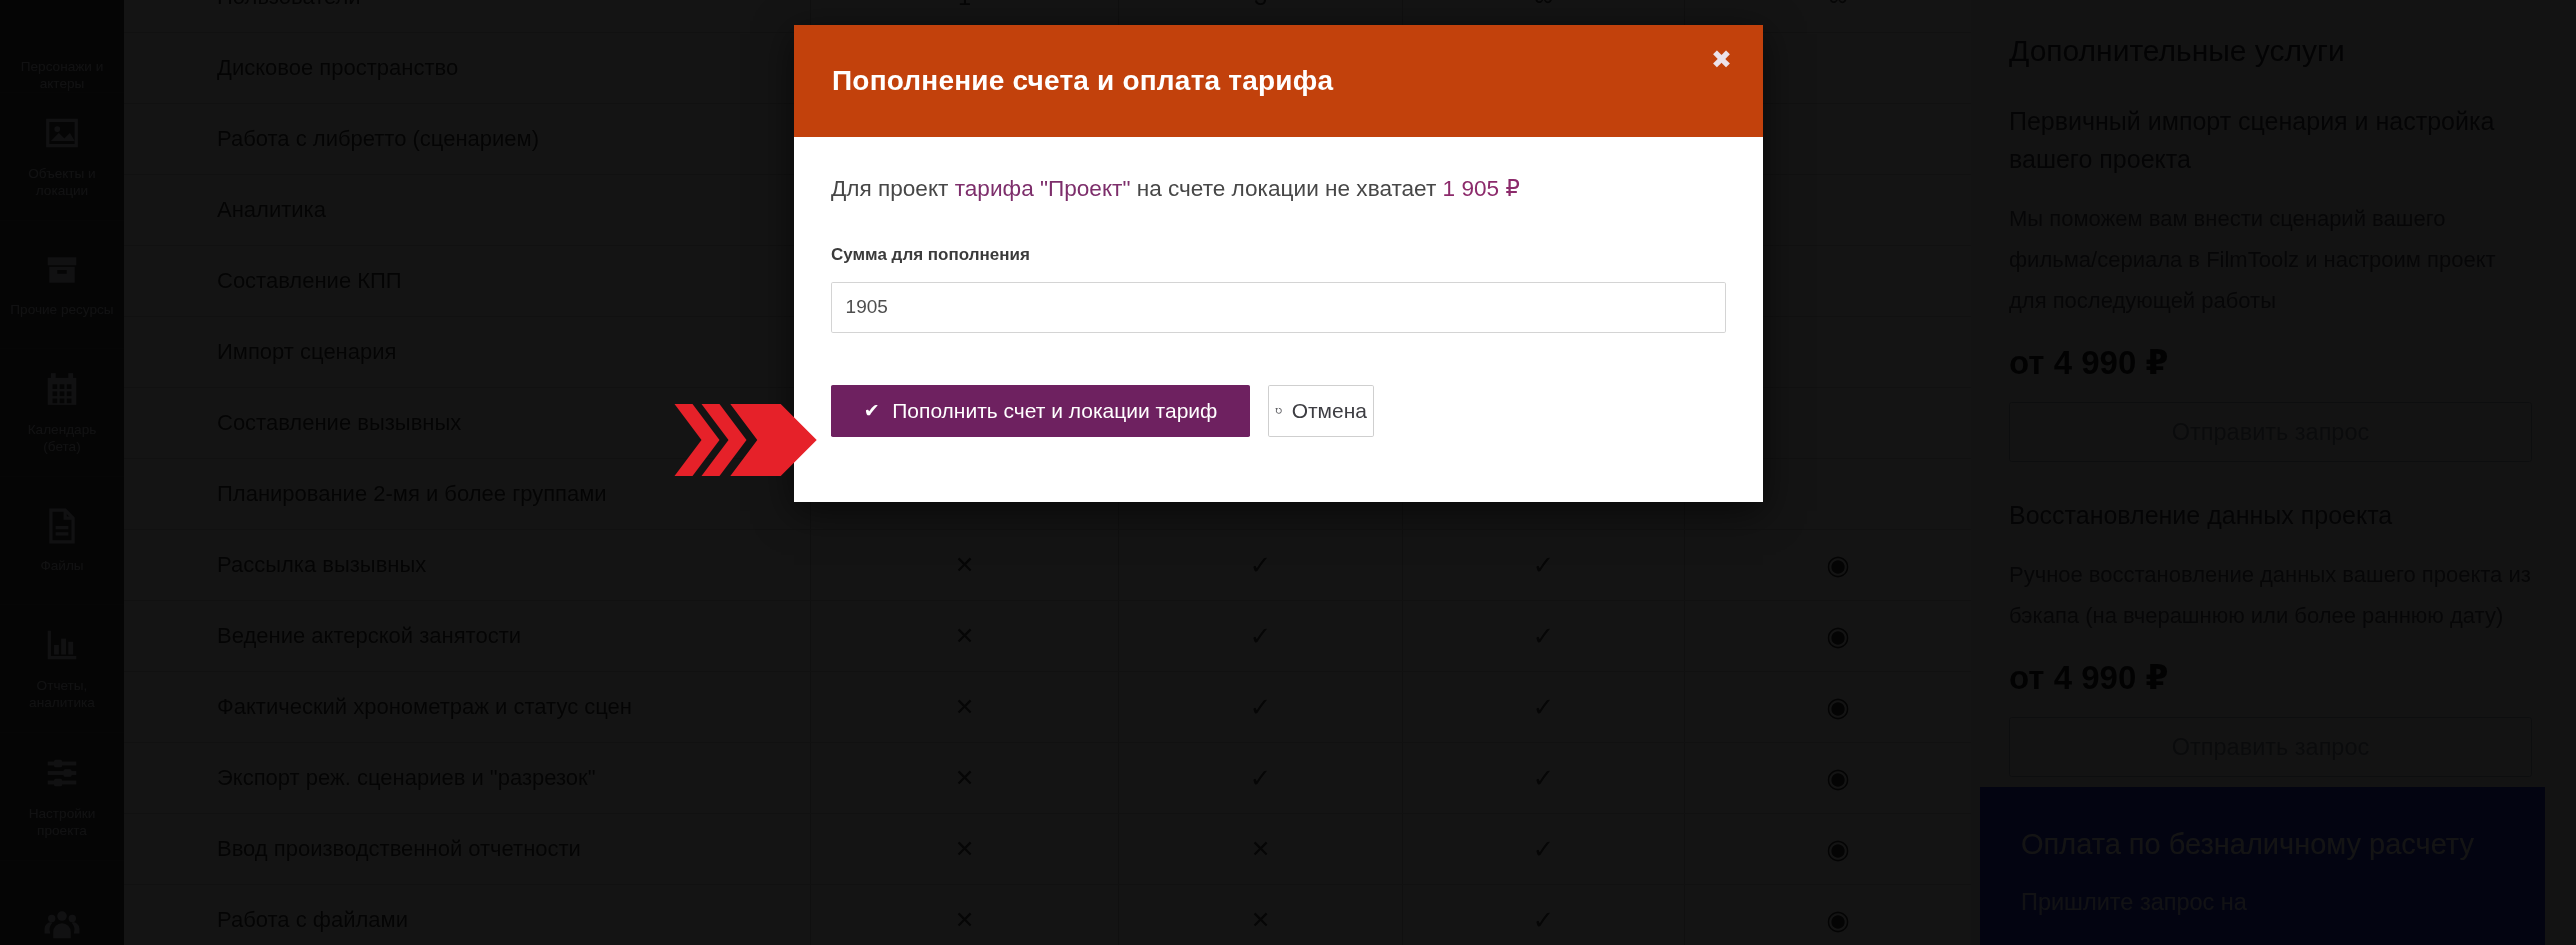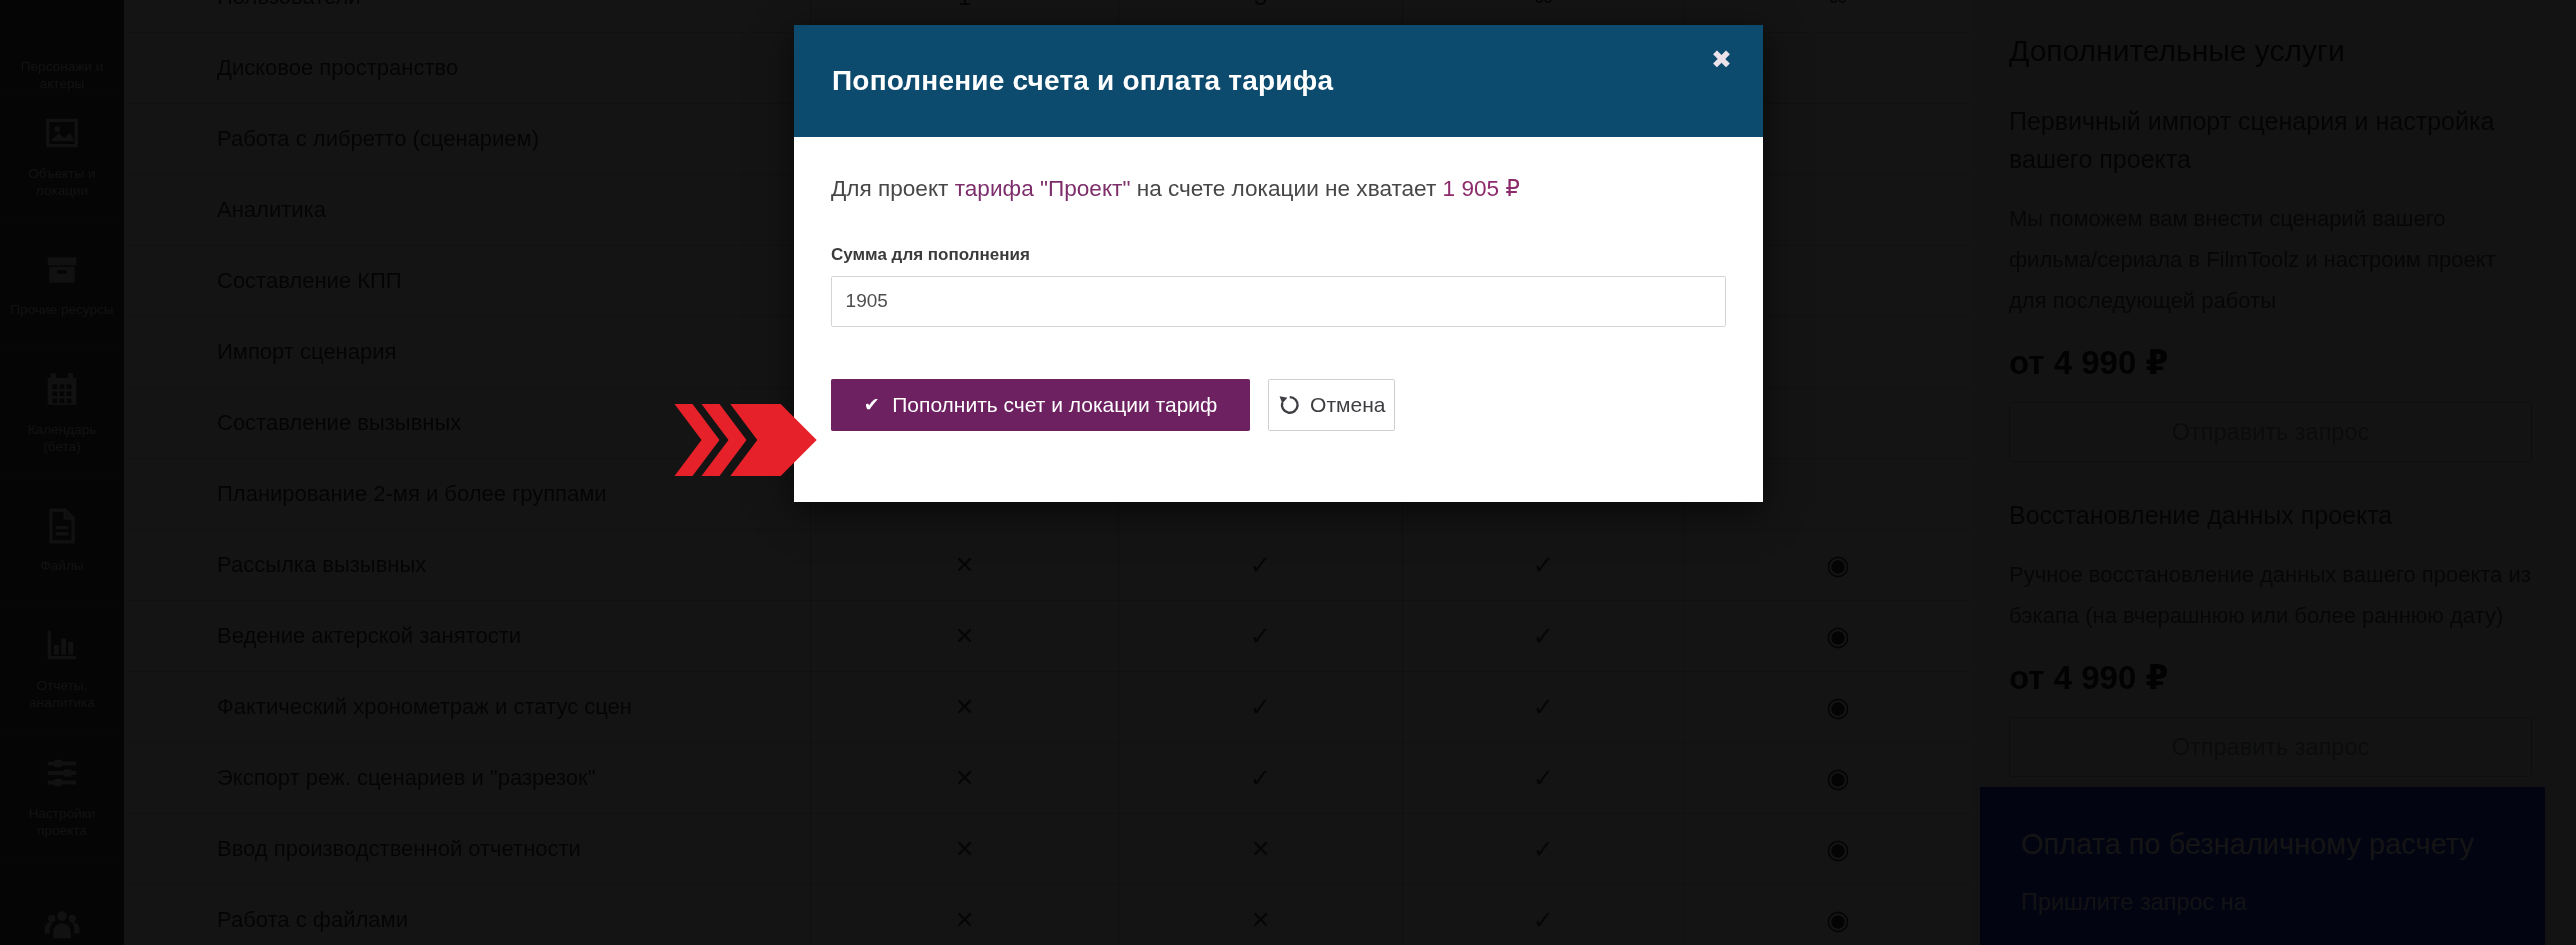--- a/index.html
+++ b/index.html
@@ -46,39 +46,39 @@
               background:#2a36d8;color:#fff;padding:36px 41px;box-sizing:border-box;}
   .bank-title{font-size:29px;line-height:42px;font-weight:500;}
   .bank-body{font-size:23.5px;margin-top:23.5px;color:#e2e5ff;}
 
   
   .overlay{position:absolute;inset:0;background:rgba(0,0,0,0.92);z-index:10;}
 
   
   .modal{position:absolute;left:794px;top:25px;width:969px;height:477px;z-index:20;
          background:#fff;box-shadow:0 9px 36px rgba(0,0,0,.6);}
-  .modal-header{height:112px;background:#0c4a6e;color:#fff;display:flex;
+  .modal-header{height:112px;background:#c2410c;color:#fff;display:flex;
                 align-items:center;padding:0 38px;position:relative;}
   .modal-title{font-size:28px;font-weight:600;letter-spacing:0.2px;}
   .modal-close{position:absolute;right:31px;top:22px;font-size:25px;color:#ece2ea;
                cursor:pointer;line-height:1;}
   .modal-body{padding:34px 37px 0 37px;}
   .msg{font-size:22.6px;color:#474747;margin-top:3.6px;}
   .msg .tariff-link{color:#7d2e6b;cursor:pointer;}
   .msg .amount{color:#8c2a6b;font-weight:normal;}
   .field-label{margin-top:43px;font-size:17px;color:#3b3b3b;font-weight:bold;}
-  .amount-input{margin-top:11px;width:100%;height:51px;border:0.9px solid #d4d4d4;
+  .amount-input{margin-top:17px;width:100%;height:51px;border:0.9px solid #d4d4d4;
                 border-radius:1.8px;font-size:19px;color:#4e4e4e;padding:0 13.6px;
                 box-sizing:border-box;font-family:inherit;outline:none;}
   .btn-row{margin-top:52px;display:flex;gap:18px;}
   .btn{display:flex;align-items:center;justify-content:center;height:52px;
        font-size:21px;border-radius:1.8px;cursor:pointer;box-sizing:border-box;}
   .btn-primary{width:419px;background:#6e2160;color:#fff;border:none;}
   .btn-primary .chk{margin-right:12.7px;font-size:19px;}
-  .btn-cancel{width:127px;background:#fff;border:0.9px solid #cfcfcf;color:#3d3d42;}
+  .btn-cancel{width:106px;background:#fff;border:0.9px solid #cfcfcf;color:#3d3d42;}
   .btn-cancel svg{margin-right:9px;}
 
   
   .arrow-annotation{position:absolute;left:674px;top:404px;width:145px;height:72px;z-index:30;}
 </style>
 </head>
 <body>
 
 <div class="screen">
 

